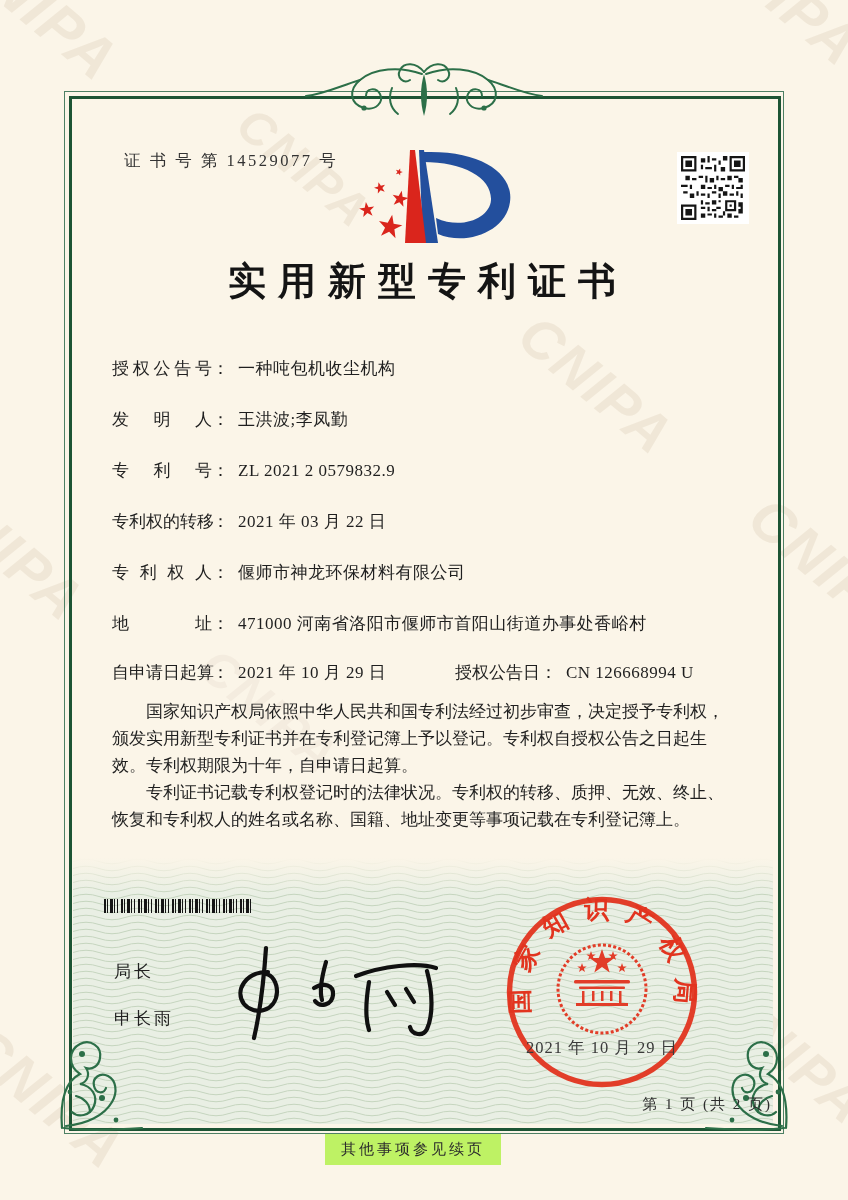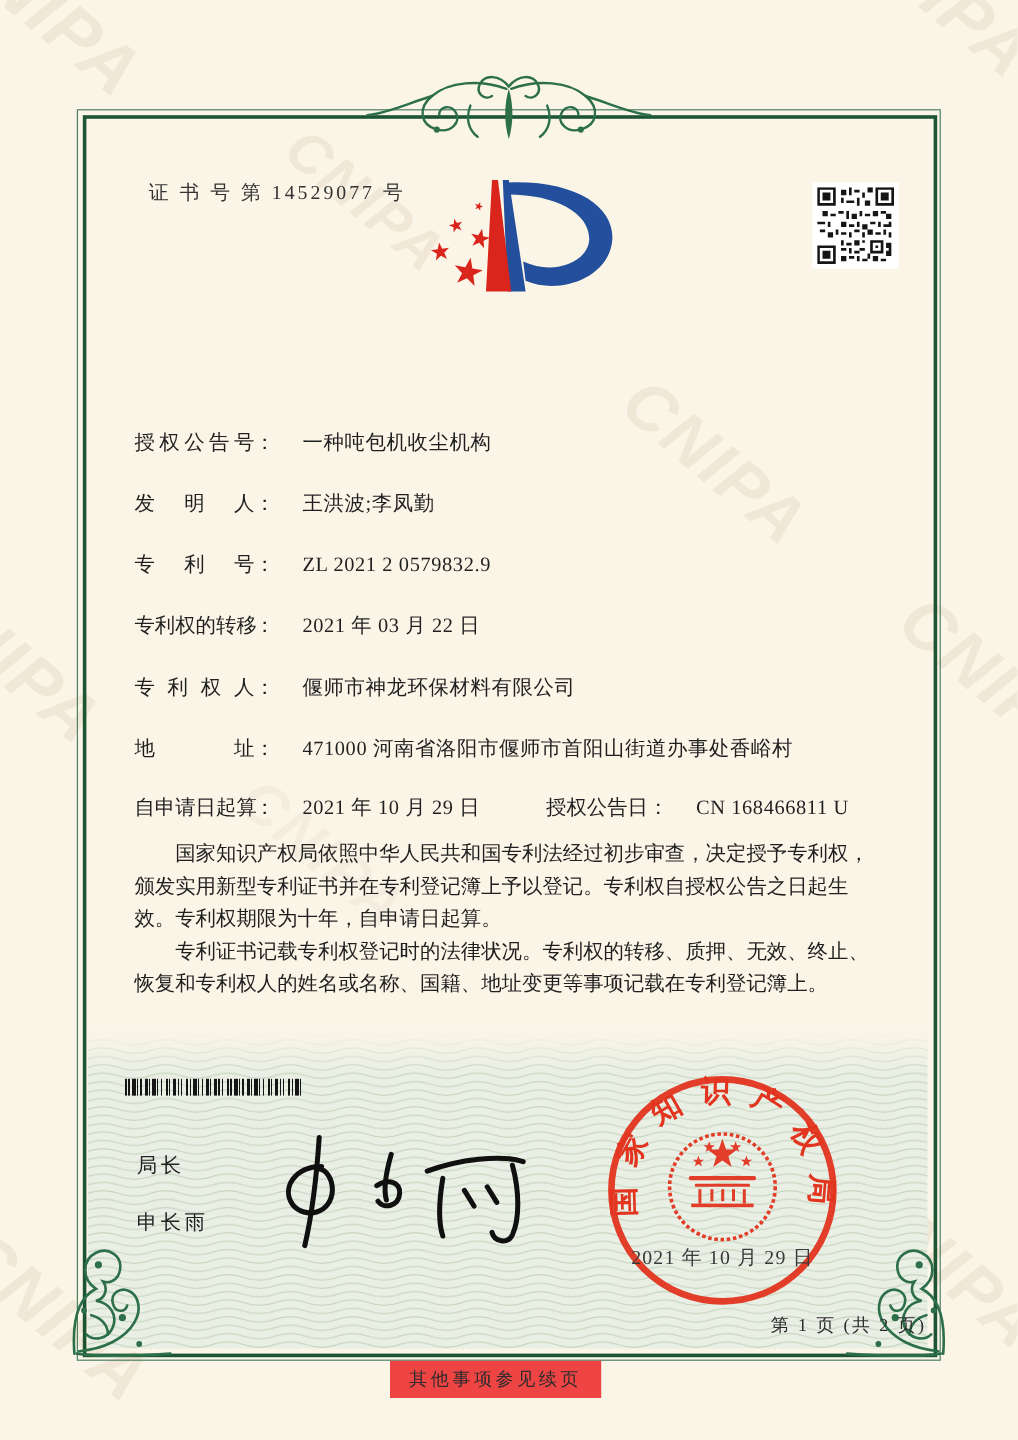--- a/index.html
+++ b/index.html
@@ -30,39 +30,39 @@
 
   
   .cert-no{position:absolute;left:112px;top:150px;font-size:16.5px;letter-spacing:2.5px;color:#333;margin-left:12px;}
   .logo{position:absolute;left:344px;top:146px;}
   .qr{position:absolute;left:677px;top:152px;width:64px;height:64px;background:#fff;padding:4px;}
   .title{position:absolute;left:72px;top:256px;width:700px;text-align:center;
          font-size:38px;font-weight:bold;letter-spacing:12px;text-indent:12px;color:#141414;}
   .field{position:absolute;left:112px;font-size:17px;color:#1f1f1f;white-space:nowrap;}
   .flabel{display:inline-block;width:100px;text-align:justify;text-align-last:justify;vertical-align:bottom;}
   .fcolon{margin-right:9px;}
-  .fvalue{letter-spacing:0.5px;margin-left:14px;}
+  .fvalue{letter-spacing:0.5px;}
   .grant-pair{position:absolute;left:343px;top:0;white-space:nowrap;}
   .paras{position:absolute;left:112px;top:698px;width:628px;font-size:17px;line-height:27px;color:#1f1f1f;}
   .paras p{margin:0;text-indent:2em;}
   .barcode{position:absolute;left:104px;top:899px;width:148px;height:14px;
     background:repeating-linear-gradient(90deg,#151515 0 2px,transparent 2px 3px,
       #151515 3px 4px,transparent 4px 6px,#151515 6px 9px,transparent 9px 10px,
       #151515 10px 11px,transparent 11px 13px,#151515 13px 14px,transparent 14px 17px);}
   .officer-title{position:absolute;left:114px;top:960px;font-family:Liberation Sans, sans-serif;
                  font-size:17px;letter-spacing:3px;color:#222;}
   .officer-name{position:absolute;left:114px;top:1007px;font-family:"Liberation Sans",sans-serif;
                 font-size:17px;letter-spacing:3px;color:#222;}
   .signature{position:absolute;left:222px;top:938px;}
   .seal{position:absolute;left:503px;top:892px;}
   .seal-date{position:absolute;left:520px;top:1037px;width:164px;text-align:center;
              font-size:16.5px;letter-spacing:1px;color:#3a3a3a;}
   .page-footer{position:absolute;left:72px;top:1095px;width:700px;text-align:right;
                font-size:15px;letter-spacing:2px;color:#2c2c2c;}
-  .note{position:absolute;left:325px;top:1134px;background:#ef4444;padding:6px 16px;
+  .note{position:absolute;left:325px;top:1134px;background:#bef264;padding:6px 16px;
         font-size:15px;letter-spacing:3px;color:#2c2c2c;}
   .orn-top{position:absolute;left:304px;top:58px;}
   .orn-bl{position:absolute;left:56px;top:1036px;}
   .orn-br{position:absolute;left:702px;top:1036px;transform:scaleX(-1);}
 </style>
 </head>
 <body>
 
 <div id="page">
 
@@ -165,20 +165,21 @@
                M9,13h2v2h-2z M12,14h2v1h-2z M15,13h1v2h-1z M17,14h2v2h-2z M20,13h2v1h-2z
                M23,13h1v2h-1z M25,14h2v1h-2z M27,13h1v2h-1z
                M1,16h2v1h-2z M4,17h2v2h-2z M7,16h1v2h-1z M9,17h2v1h-2z M12,17h1v2h-1z
                M14,16h2v1h-2z M17,17h1v2h-1z M19,16h2v2h-2z M22,17h2v1h-2z M25,16h1v2h-1z M27,17h1v2h-1z
                M9,20h1v2h-1z M11,21h2v1h-2z M14,20h2v2h-2z M17,20h1v1h-1z M26,21h2v2h-2z
                M9,23h2v1h-2z M12,23h1v2h-1z M14,24h2v1h-2z M16,23h2v1h-2z M26,24h2v2h-2z M27,23h1v1h-1z
                M9,26h2v2h-2z M12,26h2v1h-2z M15,26h1v2h-1z M17,27h2v1h-2z M19,25h1v2h-1z M21,26h2v2h-2z M24,27h2v1h-2z"></path>
     </g>
   </svg>
 
+  <div class="title">实用新型专利证书</div>
 
   <div class="field" style="top:357px">
     <span class="flabel">授权公告号</span><span class="fcolon">：</span><span class="fvalue">一种吨包机收尘机构</span>
   </div>
   <div class="field" style="top:408px">
     <span class="flabel">发明人</span><span class="fcolon">：</span><span class="fvalue">王洪波;李凤勤</span>
   </div>
   <div class="field" style="top:459px">
     <span class="flabel">专利号</span><span class="fcolon">：</span><span class="fvalue">ZL 2021 2 0579832.9</span>
   </div>
@@ -187,21 +188,21 @@
   </div>
   <div class="field" style="top:561px">
     <span class="flabel">专利权人</span><span class="fcolon">：</span><span class="fvalue">偃师市神龙环保材料有限公司</span>
   </div>
   <div class="field" style="top:612px">
     <span class="flabel">地址</span><span class="fcolon">：</span><span class="fvalue">471000 河南省洛阳市偃师市首阳山街道办事处香峪村</span>
   </div>
   <div class="field" style="top:661px">
     <span class="flabel">自申请日起算</span><span class="fcolon">：</span><span class="fvalue">2021 年 10 月 29 日</span>
     <span class="grant-pair">
-      <span>授权公告日</span><span class="fcolon">：</span><span class="fvalue">CN 168466811 U</span>
+      <span>授权公告日</span><span class="fcolon">：</span><span class="fvalue">CN 126668994 U</span>
     </span>
   </div>
 
   <div class="paras">
     <p>国家知识产权局依照中华人民共和国专利法经过初步审查，决定授予专利权，颁发实用新型专利证书并在专利登记簿上予以登记。专利权自授权公告之日起生效。专利权期限为十年，自申请日起算。</p>
     <p>专利证书记载专利权登记时的法律状况。专利权的转移、质押、无效、终止、恢复和专利权人的姓名或名称、国籍、地址变更等事项记载在专利登记簿上。</p>
   </div>
 
   <div class="barcode"></div>
 

